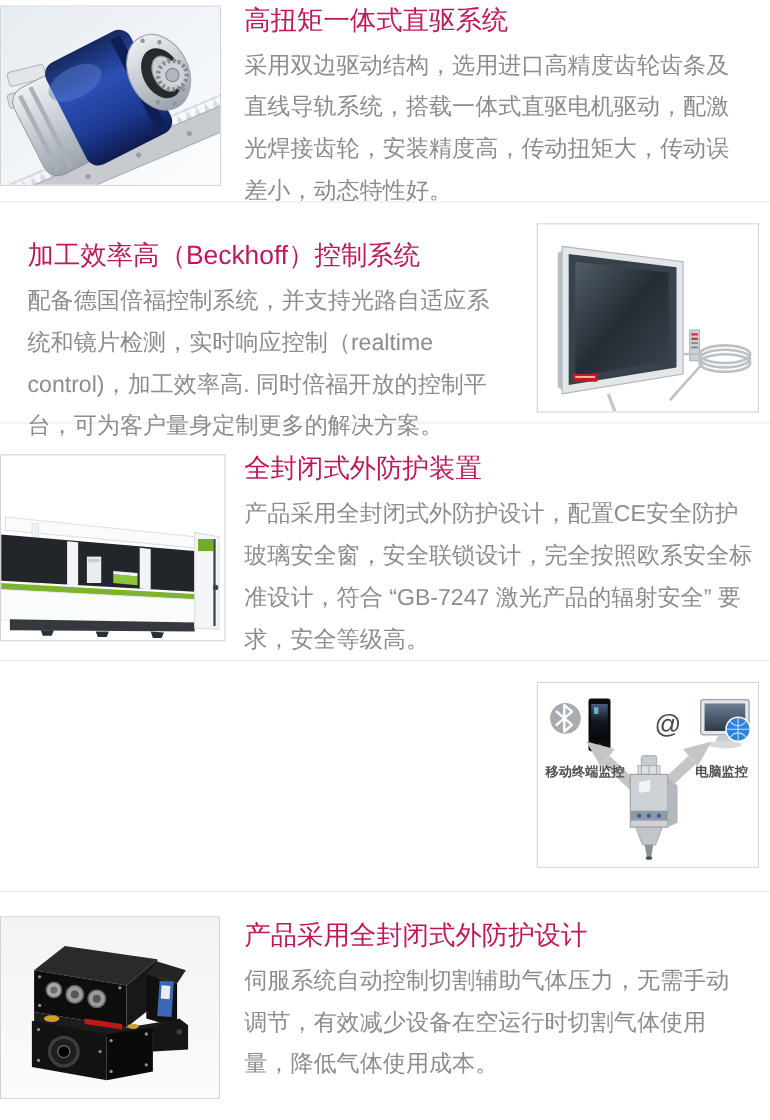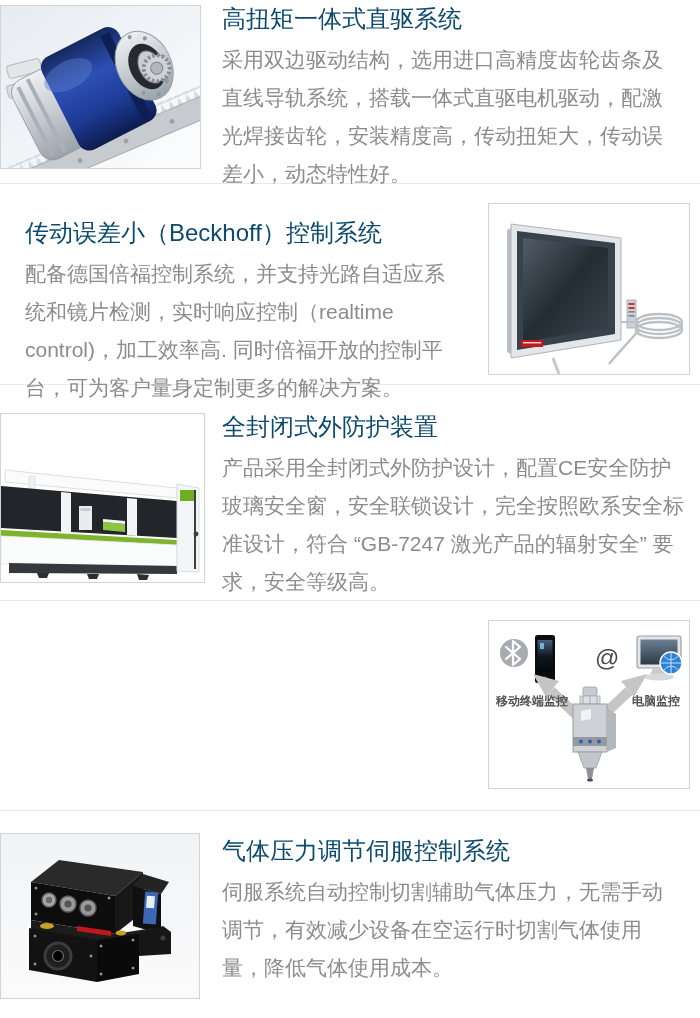--- a/index.html
+++ b/index.html
@@ -23,21 +23,21 @@
   .s4 .thumb { left:488px; top:19px; width:202px; height:169px; }
   .s5 .thumb { left:0;     top:22px; width:200px; height:166px; }
 
   .copy { position:absolute; }
   .s1 .copy { left:222px; top:2px;  width:458px; }
   .s2 .copy { left:25px;  top:32px; width:438px; }
   .s3 .copy { left:222px; top:25px; width:462px; }
   .s4 .copy { left:25px;  top:25px; width:445px; }
   .s5 .copy { left:222px; top:23px; width:458px; }
 
-  .feature h2 { font-size:24px; line-height:33px; font-weight:400; color:#0c4a6e; margin:0 0 6px 0; }
+  .feature h2 { font-size:24px; line-height:33px; font-weight:400; color:#be185d; margin:0 0 6px 0; }
   .feature p  { font-size:21px; line-height:38px; color:#8c8c8c; }
 
   .diag-label { font-size:12px; font-weight:bold; fill:#4f4f4f; }
   .at-text { font-size:24px; fill:#4a4a4a; }
 </style>
 </head>
 <body>
 
 <div class="page">
 
@@ -104,21 +104,21 @@
       </svg>
     </figure>
     <div class="copy">
       <h2>高扭矩一体式直驱系统</h2>
       <p>采用双边驱动结构，选用进口高精度齿轮齿条及直线导轨系统，搭载一体式直驱电机驱动，配激光焊接齿轮，安装精度高，传动扭矩大，传动误差小，动态特性好。</p>
     </div>
   </section>
 
   <section class="feature s2">
     <div class="copy">
-      <h2>传动误差小（Beckhoff）控制系统</h2>
+      <h2>加工效率高（Beckhoff）控制系统</h2>
       <p>配备德国倍福控制系统，并支持光路自适应系统和镜片检测，实时响应控制（realtime control)，加工效率高. 同时倍福开放的控制平台，可为客户量身定制更多的解决方案。</p>
     </div>
     <figure class="thumb" aria-label="beckhoff-touch-panel-with-cable">
       <svg viewBox="0 0 200 170">
         <defs>
           <linearGradient id="scr2" x1="0" y1="0" x2="1" y2="1">
             <stop offset="0" stop-color="#525d68"></stop>
               <stop offset="0.5" stop-color="#242c33"></stop>
               <stop offset="1" stop-color="#3a444e"></stop>
           </linearGradient>
@@ -321,18 +321,18 @@
               <circle cx="100" cy="140" r="1.5"></circle>
             <circle cx="132" cy="134" r="1.5"></circle>
               <circle cx="34" cy="102" r="1.5"></circle>
               <circle cx="34" cy="130" r="1.5"></circle>
             <circle cx="90" cy="122" r="1.5"></circle>
           </g>
         </g>
       </svg>
     </figure>
     <div class="copy">
-      <h2>气体压力调节伺服控制系统</h2>
+      <h2>产品采用全封闭式外防护设计</h2>
       <p>伺服系统自动控制切割辅助气体压力，无需手动调节，有效减少设备在空运行时切割气体使用量，降低气体使用成本。</p>
     </div>
   </section>
 
 </div>
 
 </body></html>

